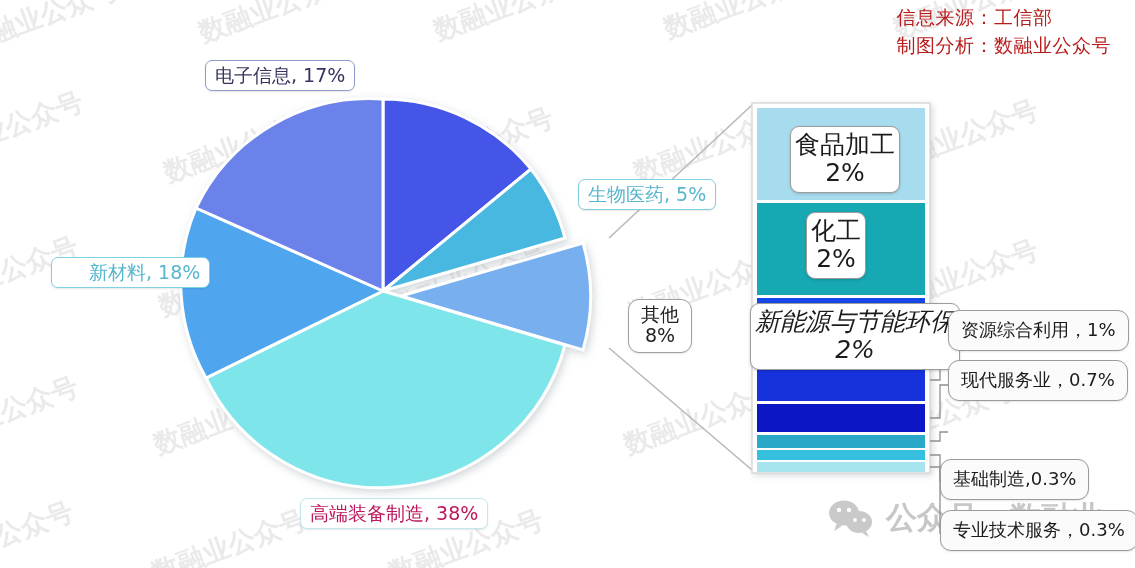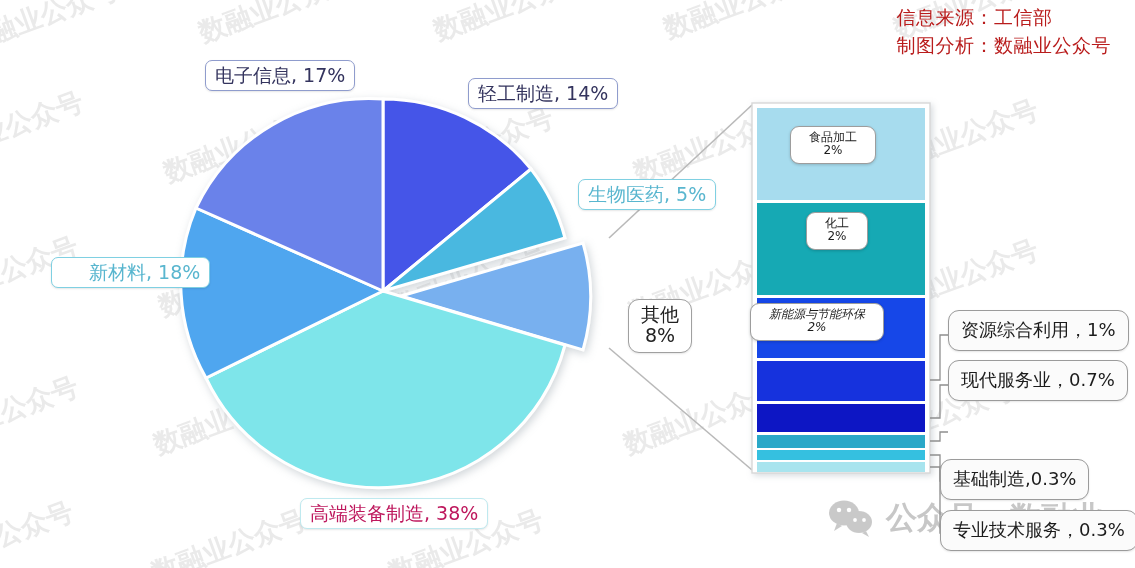--- a/index.html
+++ b/index.html
@@ -54,22 +54,22 @@
 
   .lbl-2line{text-align:center;line-height:1.12;padding:4px 12px 5px;}
 
   
   .bar-lbl{
     position:absolute;z-index:22;
     background:#ffffff;
     border:1.7px solid #9d9d9d;
     border-radius:9px;
     text-align:center;
-    font-size:12px;line-height:1.12;
-    color:#1c1c1c;padding:4px 18px 5px;
+    font-size:25px;line-height:1.12;
+    color:#1c1c1c;padding:4px 4px 5px;
     white-space:nowrap;
     box-shadow:0 1px 3px rgba(0,0,0,.18);
     font-family:"DejaVu Sans",sans-serif;
   }
 
   
   .side-lbl{
     position:absolute;z-index:24;
     background:#fbfbfb;
     border:1.7px solid #9b9b9b;
@@ -184,21 +184,20 @@
       <path d="M 930 380 L 940 380 L 940 335 L 948 335"></path>
       <path d="M 930 418 L 940 418 L 940 385 L 948 385"></path>
       <path d="M 930 441 L 940 441 L 940 432 L 948 432"></path>
       <path d="M 930 455 L 940 455 L 940 481 L 948 481"></path>
       <path d="M 930 467 L 940 467 L 940 533 L 948 533"></path>
     </g>
   </svg>
 
   <div class="lbl blue" style="left:205px;top:60px;">电子信息, 17%</div>
 
-  <div class="lbl blue" style="left:468px;top:78px;">轻工制造, 14%</div>
 
   <div class="lbl cyan" style="left:578px;top:179px;text-align:right;">生物医药, 5%</div>
 
   <div class="lbl grey thick lbl-2line" style="left:628px;top:264px;">
     <div>其他</div>
     <div>8%</div>
   </div>
 
   <div class="lbl cyan" style="left:51px;top:257px;padding-left:37px;">新材料, 18%</div>
 

